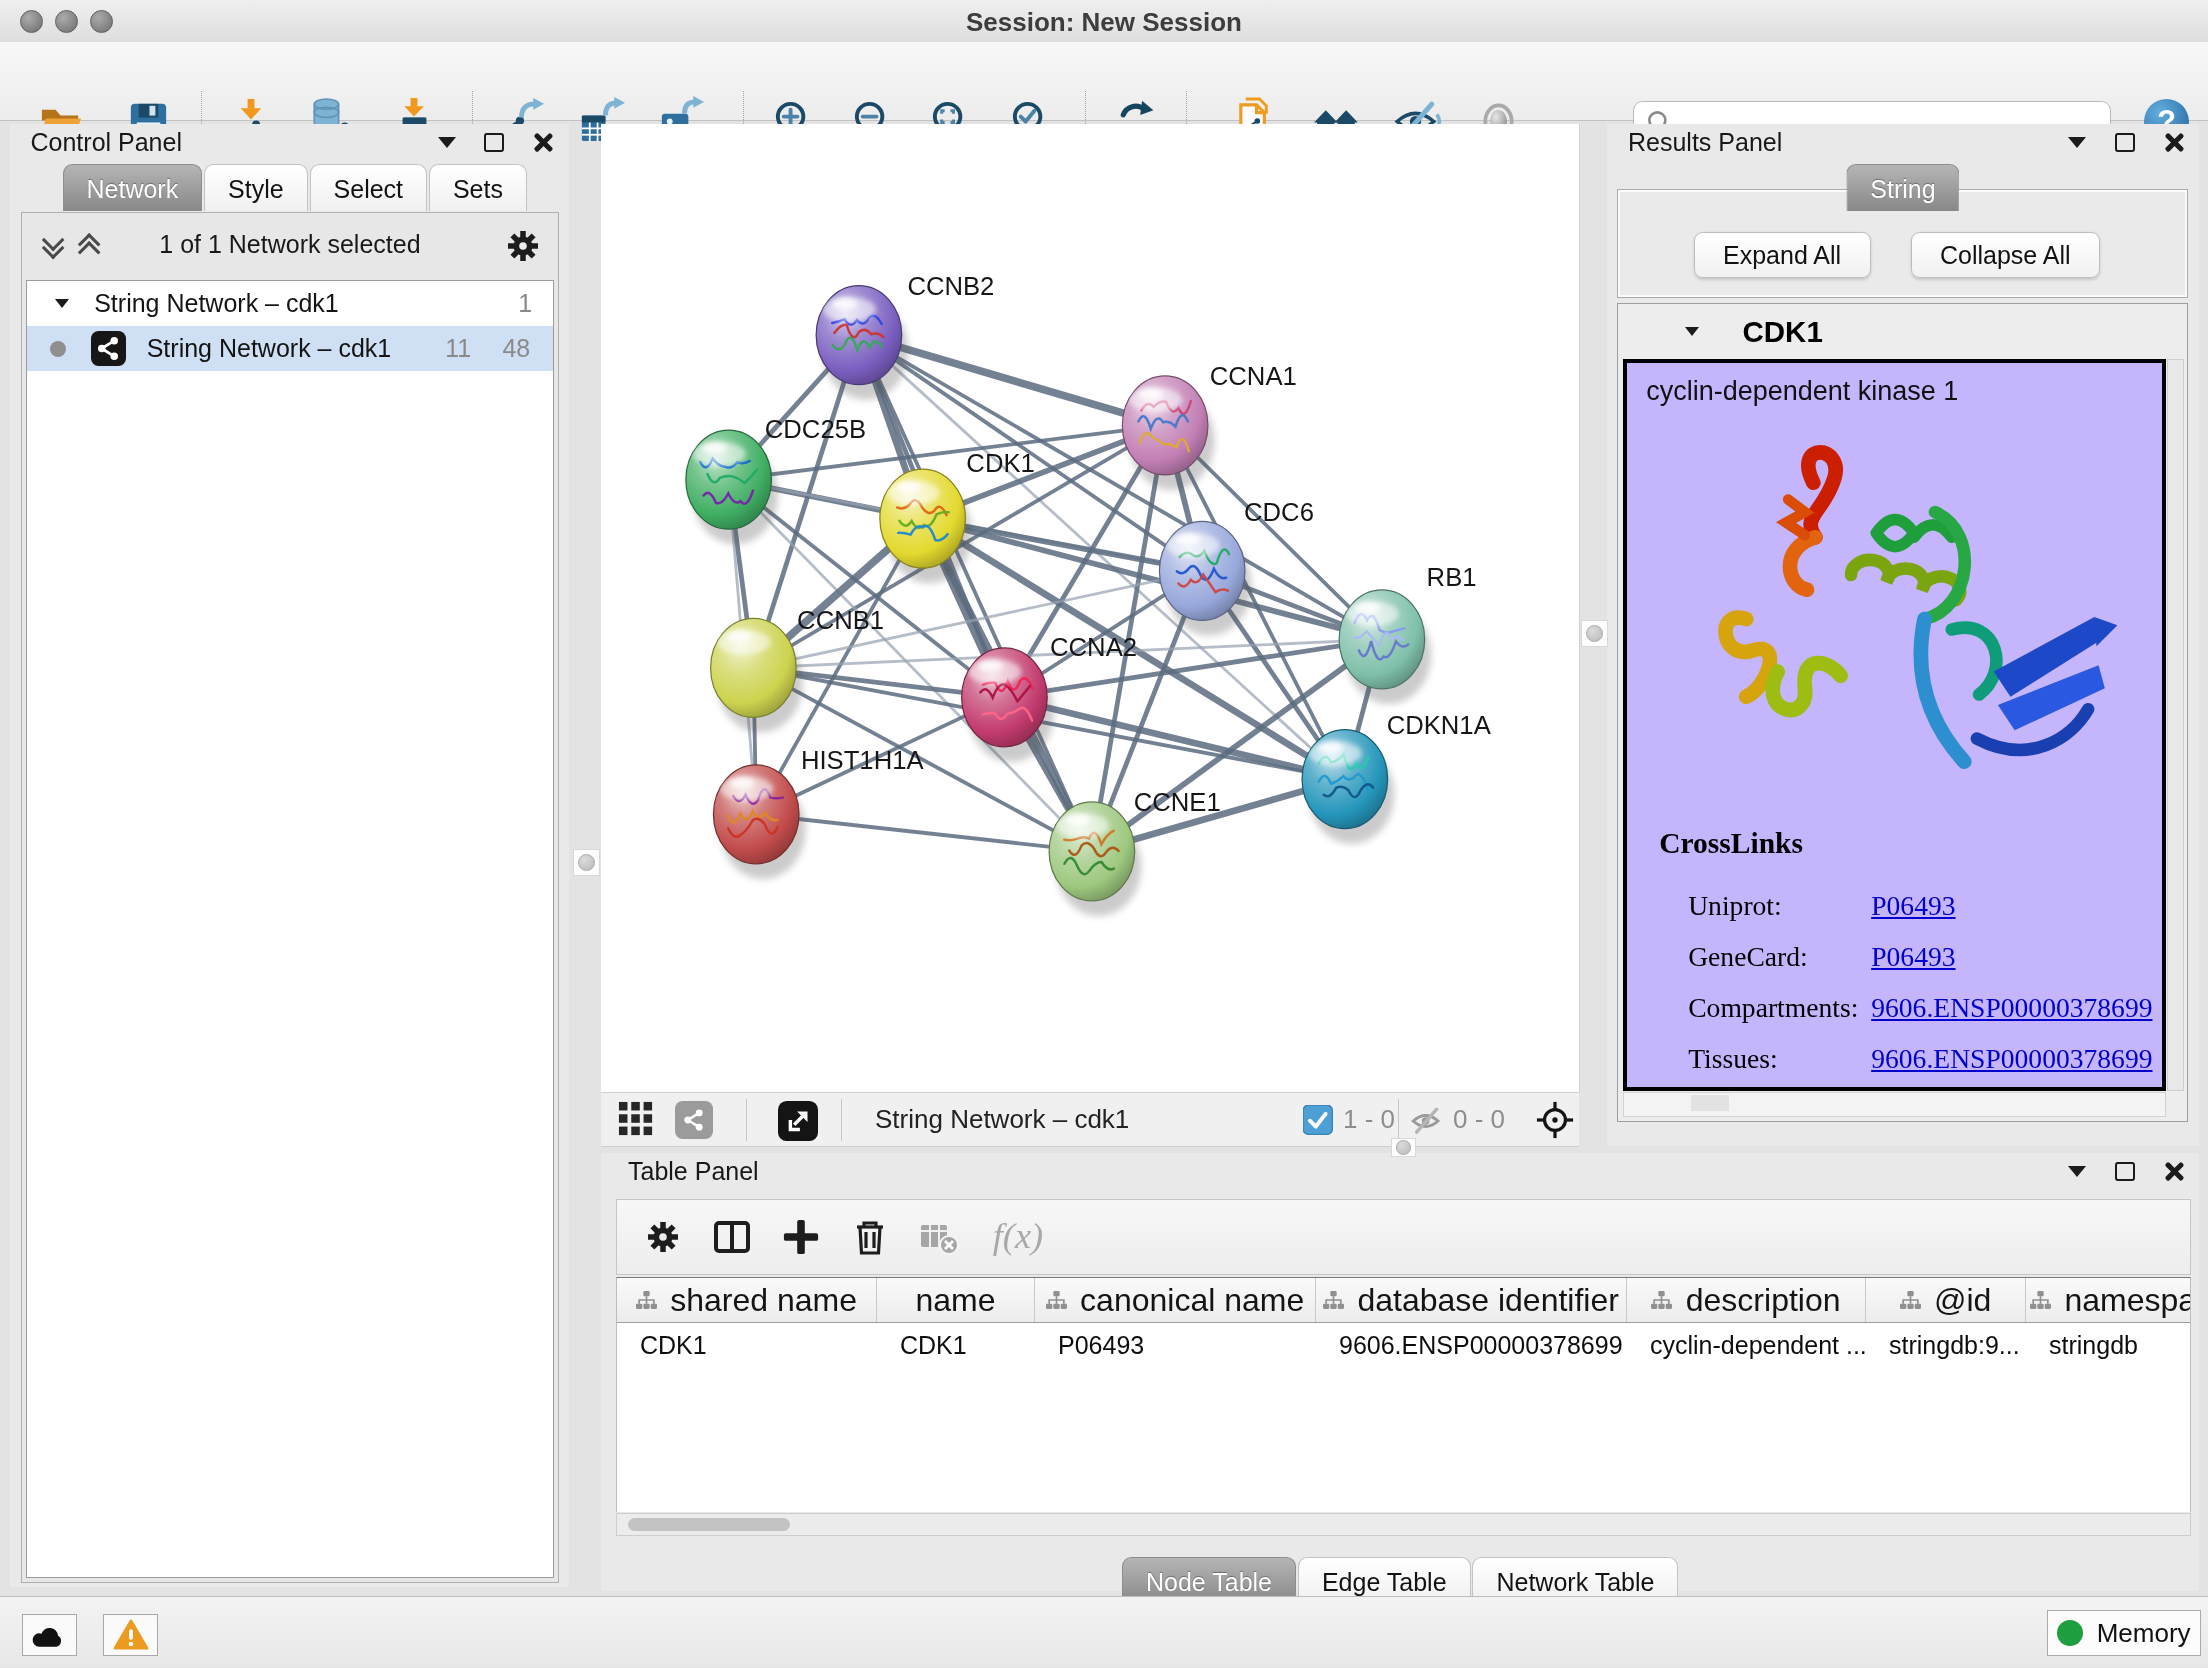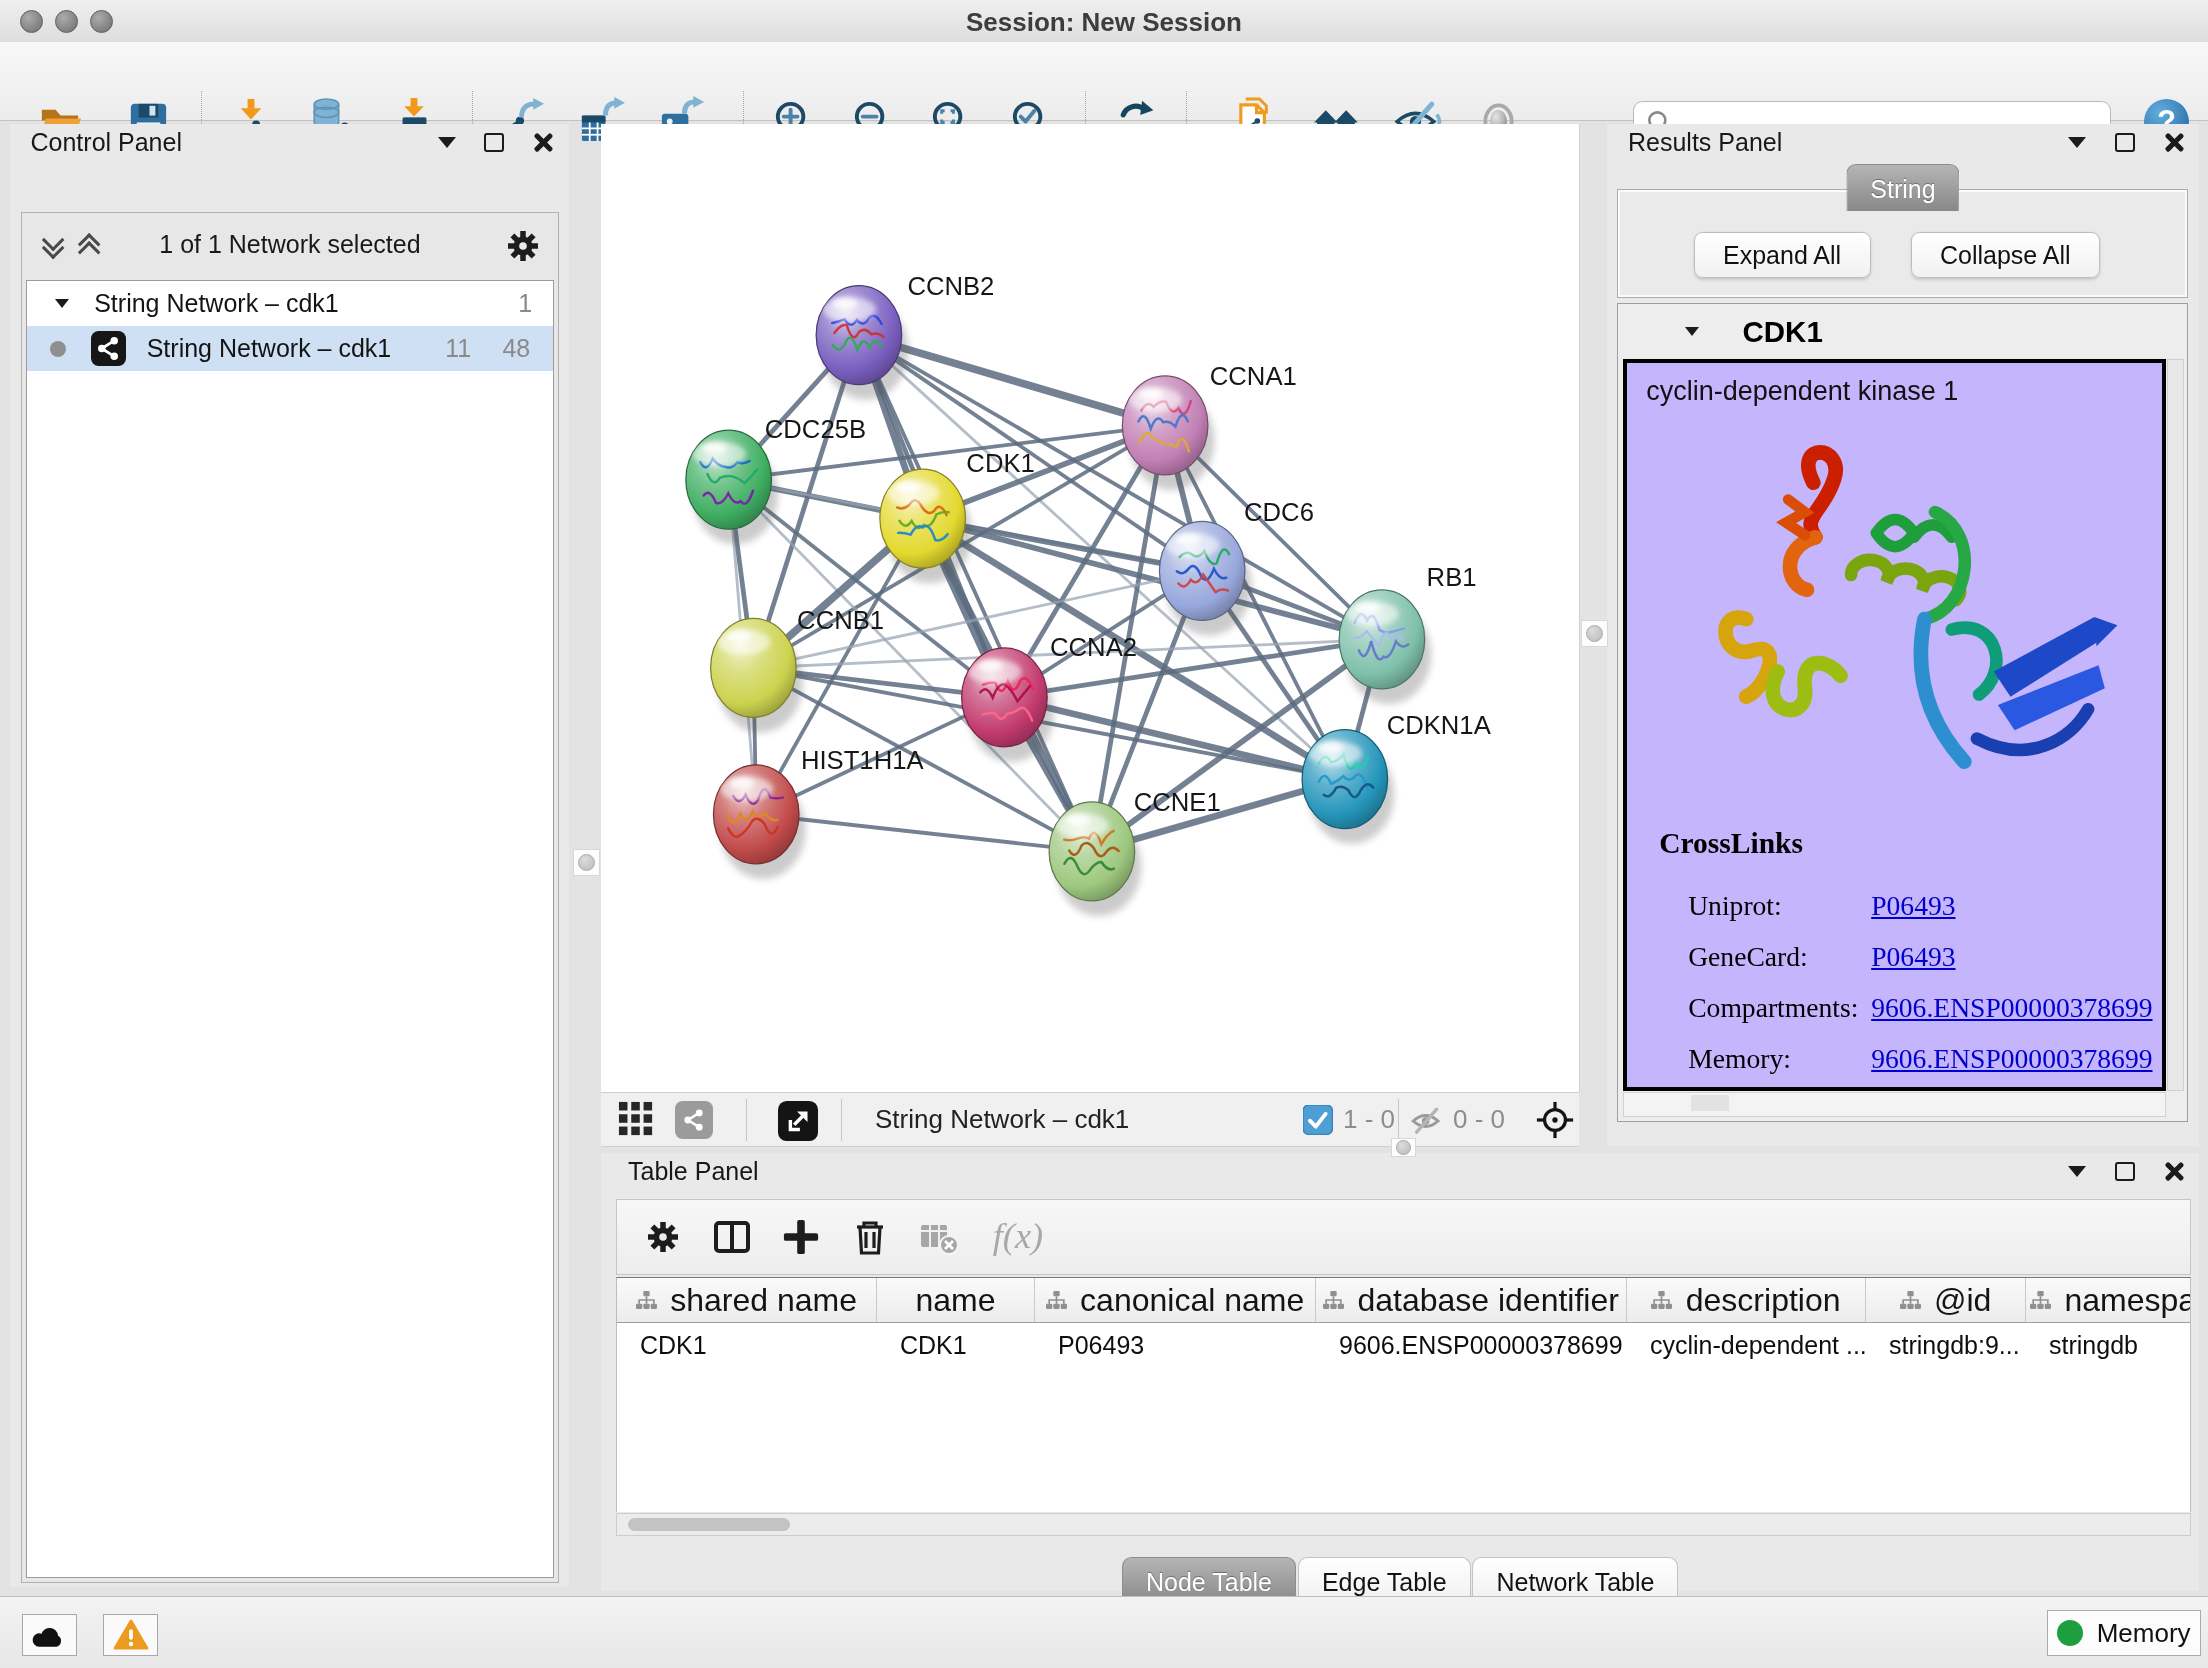--- a/index.html
+++ b/index.html
@@ -338,20 +338,21 @@
     </span>
   </div>
 
   <div id="cp" class="panel">
     <div class="ptitle">Control Panel</div>
     <div class="pbtns">
       <span class="tri-down"></span>
       <span class="sqbtn"></span>
       <span class="xicon"></span>
     </div>
+    <div id="cp-tabs"><span class="tab active">Network</span><span class="tab">Style</span><span class="tab">Select</span><span class="tab">Sets</span></div>
     <div id="cp-box">
       <div id="cp-toolbar">
         <span style="position:absolute;left:23px;top:19px">
           <i class="chev down" style="margin-bottom:-8.6px"></i>
             <i class="chev down"></i>
         </span>
         <span style="position:absolute;left:59px;top:23px">
           <i class="chev up" style="margin-bottom:-8.6px"></i>
             <i class="chev up"></i>
         </span>
@@ -784,21 +785,21 @@
             </div>
             <div class="cl-row">
               <span class="cl-label">GeneCard:</span>
               <a class="cl-link" href="#" style="color: rgb(0, 0, 204);">P06493</a>
             </div>
             <div class="cl-row">
               <span class="cl-label">Compartments:</span>
               <a class="cl-link" href="#" style="color: rgb(0, 0, 204);">9606.ENSP00000378699</a>
             </div>
             <div class="cl-row">
-              <span class="cl-label">Memory:</span>
+              <span class="cl-label">Tissues:</span>
               <a class="cl-link" href="#" style="color: rgb(0, 0, 204);">9606.ENSP00000378699</a>
             </div>
             <div class="cl-row">
               <span class="cl-label">Pharos:</span>
               <a class="cl-link" href="#" style="color: rgb(0, 0, 204);">P06493</a>
             </div>
           </div>
       </div>
       <div id="rp-scroll"></div>
       <div id="rp-bstrip">

